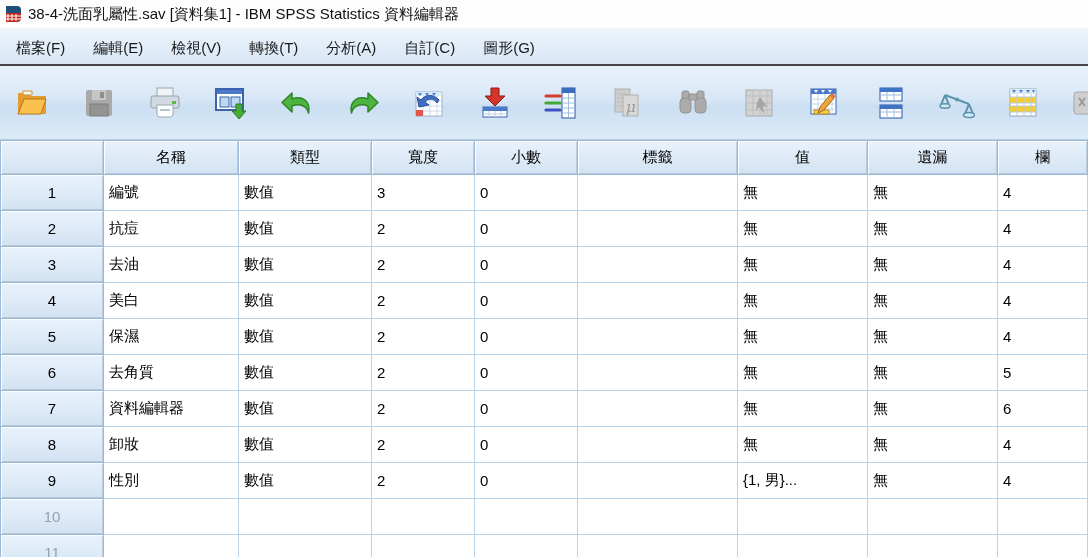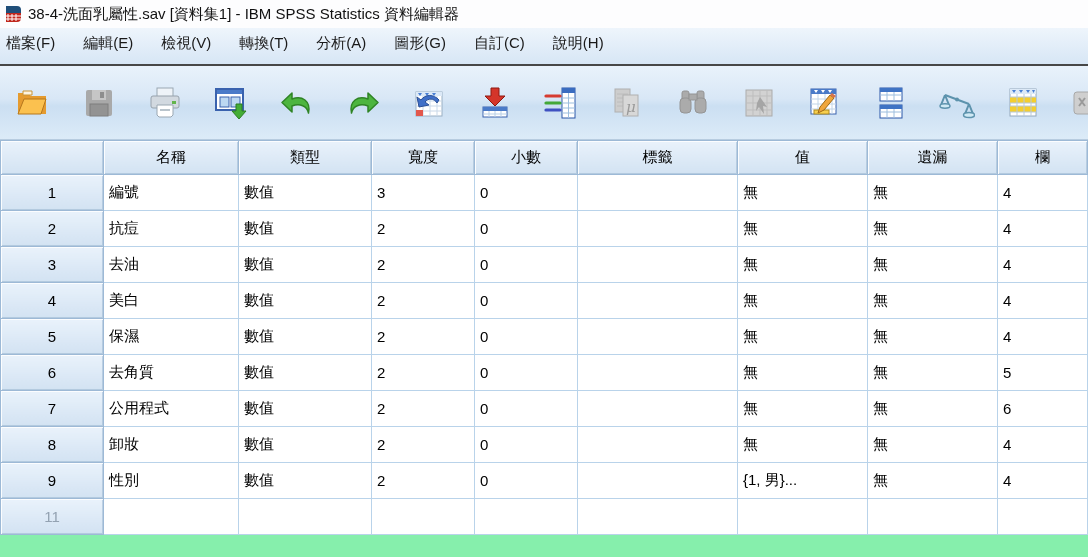--- a/index.html
+++ b/index.html
@@ -6,21 +6,21 @@
   html,body { width:1088px; height:557px; overflow:hidden; background:#fff;
     font-family:"Liberation Sans","DejaVu Sans",sans-serif; }
   .screen { width:1088px; height:557px; overflow:hidden; position:relative; background:#86efac; }
 
   
   .titlebar { height:28px; background:#fdfdfe; display:flex; align-items:center; padding-left:3px; }
   .titlebar .app-ico { width:20px; height:20px; margin-right:5px; flex:0 0 auto; }
   .titlebar .ttl { font-size:15px; color:#111; white-space:nowrap; }
 
   
-  .menubar { height:36px; background:linear-gradient(#eef5fc,#d7e6f5); display:flex; align-items:flex-start; padding-left:0; }
+  .menubar { height:36px; background:linear-gradient(#eef5fc,#d7e6f5); display:flex; align-items:flex-end; padding-left:10px; }
   .menubar .mi { font-size:15px; color:#1a1a1a; padding:6px 14px; white-space:nowrap; cursor:default; }
   .menubar .mi:first-child { margin-left:-8px; }
   .menusep { height:2px; background:#474747; }
 
   
   .toolbar { height:74px; background:linear-gradient(#e9f2fb 0%,#d8e7f6 45%,#cbdff2 55%,#dcebf8 100%);
     display:flex; align-items:center; gap:28px; padding-left:14px; overflow:hidden; border-bottom:1px solid #b7cce0; }
   .tbtn { width:38px; height:38px; flex:0 0 auto; display:flex; align-items:center; justify-content:center; }
   .tbtn svg { width:36px; height:36px; }
 
@@ -48,23 +48,22 @@
     </svg>
     <span class="ttl">38-4-洗面乳屬性.sav [資料集1] - IBM SPSS Statistics 資料編輯器</span>
   </div>
 
   <div class="menubar">
     <div class="mi">檔案(F)</div>
     <div class="mi">編輯(E)</div>
     <div class="mi">檢視(V)</div>
     <div class="mi">轉換(T)</div>
     <div class="mi">分析(A)</div>
+    <div class="mi">自訂(C)</div>
     <div class="mi">圖形(G)</div>
-    <div class="mi">自訂(C)</div>
-    <div class="mi">說明(H)</div>
   </div>
   <div class="menusep"></div>
 
   <div class="toolbar">
     <div class="tbtn">
       <svg viewBox="0 0 36 36">
         <path d="M3 8h10l3 3h15v18H3z" fill="#e59b2f"></path>
         <path d="M8 6h9v4H8z" fill="#fdf4e0" stroke="#c99436"></path>
         <path d="M31 14l-5 15H3l6-15z" fill="#fbc14f" stroke="#b5771d"></path>
       </svg>
@@ -298,21 +297,21 @@
           <td>數值</td>
           <td>2</td>
           <td>0</td>
           <td></td>
           <td>無</td>
           <td>無</td>
           <td>5</td>
         </tr>
       <tr>
           <th>7</th>
-          <td>公用程式</td>
+          <td>資料編輯器</td>
           <td>數值</td>
           <td>2</td>
           <td>0</td>
           <td></td>
           <td>無</td>
           <td>無</td>
           <td>6</td>
         </tr>
       <tr>
           <th>8</th>
@@ -330,20 +329,31 @@
           <td>性別</td>
           <td>數值</td>
           <td>2</td>
           <td>0</td>
           <td></td>
           <td>{1, 男}...</td>
           <td>無</td>
           <td>4</td>
         </tr>
       <tr class="emptyrow">
+          <th>10</th>
+          <td></td>
+          <td></td>
+          <td></td>
+          <td></td>
+          <td></td>
+          <td></td>
+          <td></td>
+          <td></td>
+        </tr>
+      <tr class="emptyrow">
           <th>11</th>
           <td></td>
           <td></td>
           <td></td>
           <td></td>
           <td></td>
           <td></td>
           <td></td>
           <td></td>
         </tr>

